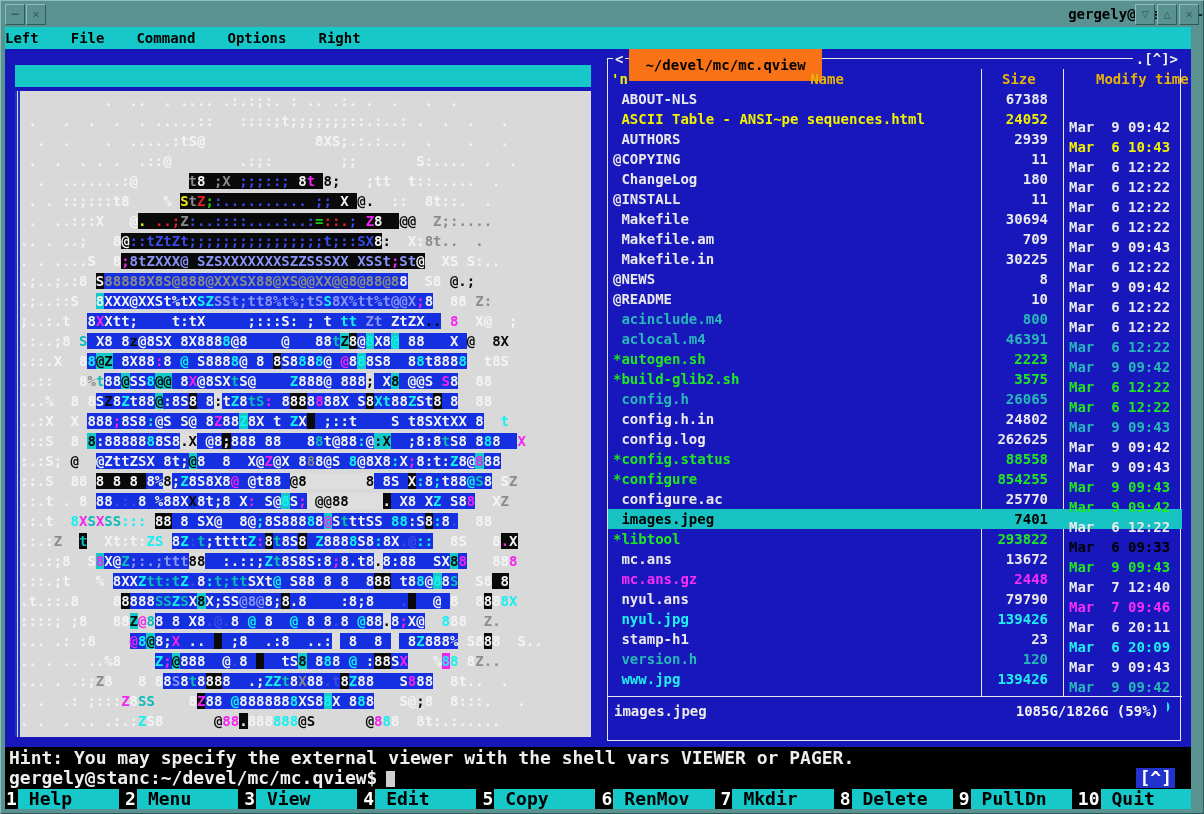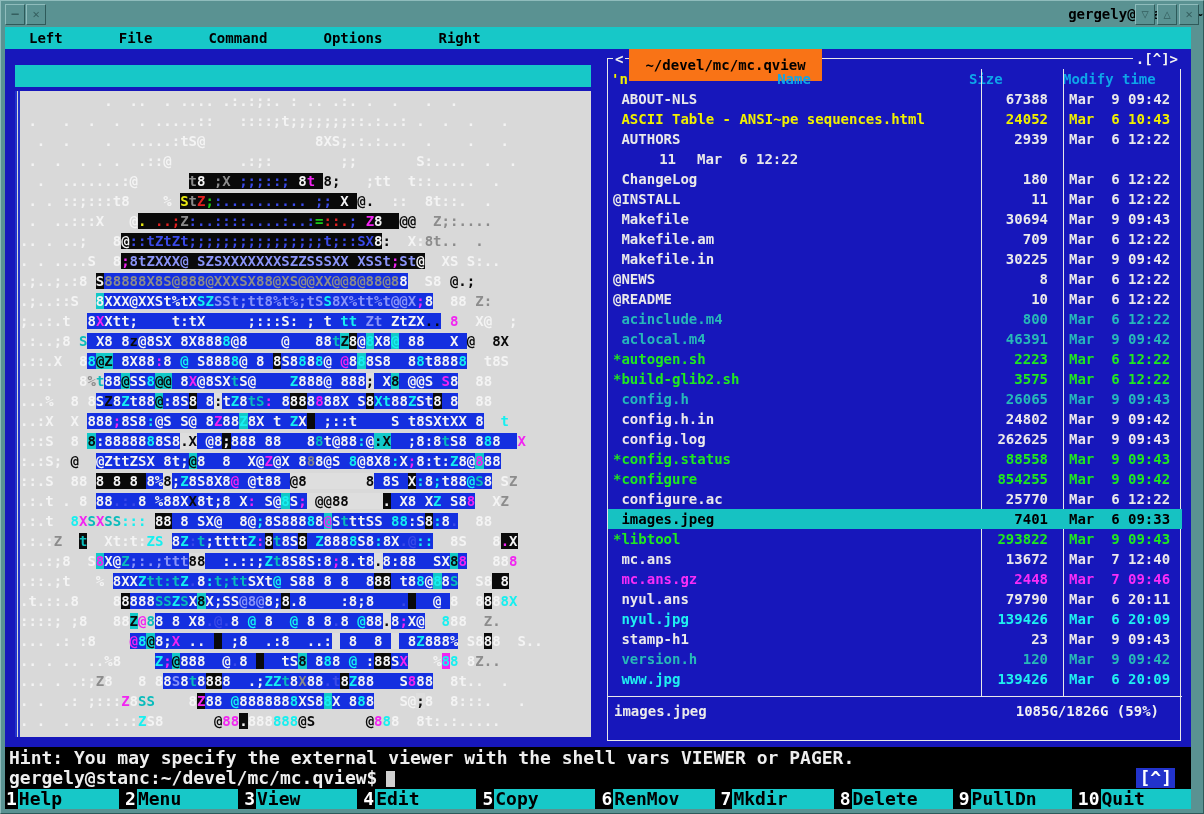--- a/index.html
+++ b/index.html
@@ -12,68 +12,68 @@
          border-right:1px solid #2e5a5a;border-bottom:1px solid #2e5a5a;box-sizing:border-box;}
   #titlebar{left:2px;top:2px;width:1200px;height:24px;background:#5a9292;}
   #title{left:0;top:3px;width:1200px;text-align:right;color:#000;font-size:14px;font-weight:bold;}
   .wbtn{top:1px;width:20px;height:21px;background:#5a9292;border-top:1px solid #8fbcbc;
         border-left:1px solid #8fbcbc;border-right:1px solid #2e5a5a;border-bottom:1px solid #2e5a5a;
         box-sizing:border-box;color:#355f5f;font-size:12px;text-align:center;line-height:19px;font-weight:bold;}
   
   #term{left:4px;top:26px;width:1186px;height:782px;background:#1717bb;}
   #menubar{left:0;top:0;width:1186px;height:22px;background:#17c8c8;color:#000;font-size:14px;
            font-weight:bold;line-height:22px;white-space:pre;}
-  #menubar span{display:inline-block;margin-left:24px;margin-right:32px;cursor:default;}
+  #menubar span{display:inline-block;margin-right:32px;cursor:default;}
   #bluearea{left:0;top:22px;width:1186px;height:698px;background:#1717bb;}
   
   #lpanel{left:4px;top:0;width:588px;height:698px;background:#1717bb;}
   #qv-status{left:6px;top:16px;width:576px;height:22px;background:#17c8c8;color:#000;
              font-size:14px;font-weight:bold;line-height:22px;white-space:pre;}
   #qv-status .p{position:absolute;left:6px;} #qv-status .pos{position:absolute;left:296px;}
   #qv-status .pct{position:absolute;right:6px;}
   #art{left:6px;top:42px;width:576px;height:646px;background:#d9d9d9;overflow:hidden;
        border-left:5px double #2233cc;box-sizing:border-box;font-size:14px;font-weight:bold;}
   .art-row{height:20px;line-height:20px;white-space:pre;overflow:hidden;}
   .fw{color:#f4f4f4}.fk{color:#0a0a0a}.fb{color:#3a4ae8}.flb{color:#8a94f8}.fc{color:#0abcbc}
   .fC{color:#16f0f0}.fm{color:#f224f2}.fr{color:#e42020}.fy{color:#eaea10}.fg{color:#18cc18}.fgr{color:#8c8c8c}
   .Bk{background:#0a0a0a}.Bb{background:#1430e0}.Bc{background:#12c8c8}.Bw{background:#dedede}.Bm{background:#f224f2}
   
   #rpanel{left:596px;top:0;width:588px;height:698px;background:#1717bb;color:#eaeaea;font-size:14px;font-weight:bold;}
   #rborder{left:6px;top:9px;width:574px;height:683px;border:1px solid #e8e8e8;box-sizing:border-box;}
   #rtitle-larr{left:12px;top:0;height:20px;line-height:20px;color:#f2f2f2;background:#1717bb;padding:0 2px;}
   #rtitle{left:28px;top:0;height:20px;line-height:20px;background:#f97316;color:#000;padding:6px 8px;white-space:pre;cursor:default;}
   #rtitle-r{right:8px;top:0;height:20px;line-height:20px;background:#1717bb;color:#f2f2f2;padding:0 3px;cursor:default;}
   #rsort{left:10px;top:20px;height:20px;line-height:20px;color:#f0f000;}
-  .hdr{top:20px;height:20px;line-height:20px;color:#0ea5e9;}
+  .hdr{top:20px;height:20px;line-height:20px;color:#eab308;padding-left:33px;}
   #hdr-name{left:6px;width:374px;text-align:center;}
   #hdr-size{left:368px;width:82px;text-align:left;}
   #hdr-time{left:462px;width:120px;text-align:left;white-space:pre;}
   .vline{top:20px;width:1px;height:627px;background:#e8e8e8;}
   #vl1{left:380px}#vl2{left:462px}
   #rows{left:7px;top:40px;width:574px;height:600px;}
   .frow{height:20px;line-height:20px;display:flex;white-space:pre;cursor:default;}
   .frow .nm{flex:1;padding-left:5px;overflow:hidden;}
   .frow .sz{width:68px;text-align:right;padding-right:14px;}
-  .frow .tm{width:113px;padding-left:7px;}
+  .frow .tm{width:113px;padding-left:7px;margin-top:28px;}
   .c-normal{color:#eaeaea}.c-html{color:#f0f000}.c-exec{color:#20e820}.c-src{color:#28b8b8}
   .c-media{color:#20f0f0}.c-arch{color:#f82df8}
   .sel{background:#16c2c2;} .sel span{color:#000 !important;}
   #minisep{left:7px;top:647px;width:574px;height:1px;background:#e8e8e8;}
   #ministatus{left:13px;top:652px;height:20px;line-height:20px;color:#eaeaea;white-space:pre;}
   #freespace{right:22px;top:652px;height:20px;line-height:20px;background:#1717bb;padding:0 8px;color:#f2f2f2;}
   
   #console{left:0;top:720px;width:1186px;height:62px;background:#000;color:#eee;font-size:18px;font-weight:bold;}
   #hint{left:4px;top:1px;height:20px;line-height:20px;white-space:pre;}
   #promptline{left:4px;top:21px;height:20px;line-height:20px;white-space:pre;}
   #cursor{display:inline-block;width:9px;height:16px;background:#d0d0d0;vertical-align:-3px;margin-left:9px;}
   #badge{right:16px;top:21px;height:20px;line-height:20px;background:#2233cc;color:#fff;padding:0 3px;cursor:default;}
   #fkeys{left:0;top:42px;width:1186px;height:20px;display:flex;gap:5px;background:#000;}
   .fkey{flex:1;display:flex;height:20px;line-height:20px;cursor:default;}
   .fkey .num{background:#000;color:#fff;padding:0 1px;}
-  .fkey .lbl{flex:1;background:#17c8c8;color:#000;padding-left:1px;}
+  .fkey .lbl{flex:1;background:#17c8c8;color:#000;padding-left:11px;}
 </style>
 </head>
 <body>
 
 <div id="frame" class="px">
   <div id="titlebar" class="px">
     <div class="wbtn px" style="left:2px;"><span>–</span></div>
     <div class="wbtn px" style="left:23px;"><span>✕</span></div>
     <div id="title" class="px">gergely@stanc: ~</div>
     <div class="wbtn px" style="left:1132px;"><span>▽</span></div>
@@ -136,21 +136,21 @@
         <div id="rsort" class="px">'n</div>
         <div id="hdr-name" class="hdr px">Name</div>
         <div id="hdr-size" class="hdr px">Size</div>
         <div id="hdr-time" class="hdr px">Modify time</div>
         <div id="vl1" class="vline px"></div>
         <div id="vl2" class="vline px"></div>
         <div id="rows" class="px">
             <div class="frow"><span class="nm c-normal"> ABOUT-NLS</span><span class="sz c-normal">67388</span><span class="tm c-normal">Mar  9 09:42</span></div>
             <div class="frow"><span class="nm c-html"> ASCII Table - ANSI~pe sequences.html</span><span class="sz c-html">24052</span><span class="tm c-html">Mar  6 10:43</span></div>
             <div class="frow"><span class="nm c-normal"> AUTHORS</span><span class="sz c-normal">2939</span><span class="tm c-normal">Mar  6 12:22</span></div>
-            <div class="frow"><span class="sz c-normal">11</span><span class="tm c-normal">Mar  6 12:22</span></div>
+            <div class="frow"><span class="nm c-normal">@COPYING</span><span class="sz c-normal">11</span><span class="tm c-normal">Mar  6 12:22</span></div>
             <div class="frow"><span class="nm c-normal"> ChangeLog</span><span class="sz c-normal">180</span><span class="tm c-normal">Mar  6 12:22</span></div>
             <div class="frow"><span class="nm c-normal">@INSTALL</span><span class="sz c-normal">11</span><span class="tm c-normal">Mar  6 12:22</span></div>
             <div class="frow"><span class="nm c-normal"> Makefile</span><span class="sz c-normal">30694</span><span class="tm c-normal">Mar  9 09:43</span></div>
             <div class="frow"><span class="nm c-normal"> Makefile.am</span><span class="sz c-normal">709</span><span class="tm c-normal">Mar  6 12:22</span></div>
             <div class="frow"><span class="nm c-normal"> Makefile.in</span><span class="sz c-normal">30225</span><span class="tm c-normal">Mar  9 09:42</span></div>
             <div class="frow"><span class="nm c-normal">@NEWS</span><span class="sz c-normal">8</span><span class="tm c-normal">Mar  6 12:22</span></div>
             <div class="frow"><span class="nm c-normal">@README</span><span class="sz c-normal">10</span><span class="tm c-normal">Mar  6 12:22</span></div>
             <div class="frow"><span class="nm c-src"> acinclude.m4</span><span class="sz c-src">800</span><span class="tm c-src">Mar  6 12:22</span></div>
             <div class="frow"><span class="nm c-src"> aclocal.m4</span><span class="sz c-src">46391</span><span class="tm c-src">Mar  9 09:42</span></div>
             <div class="frow"><span class="nm c-exec">*autogen.sh</span><span class="sz c-exec">2223</span><span class="tm c-exec">Mar  6 12:22</span></div>

